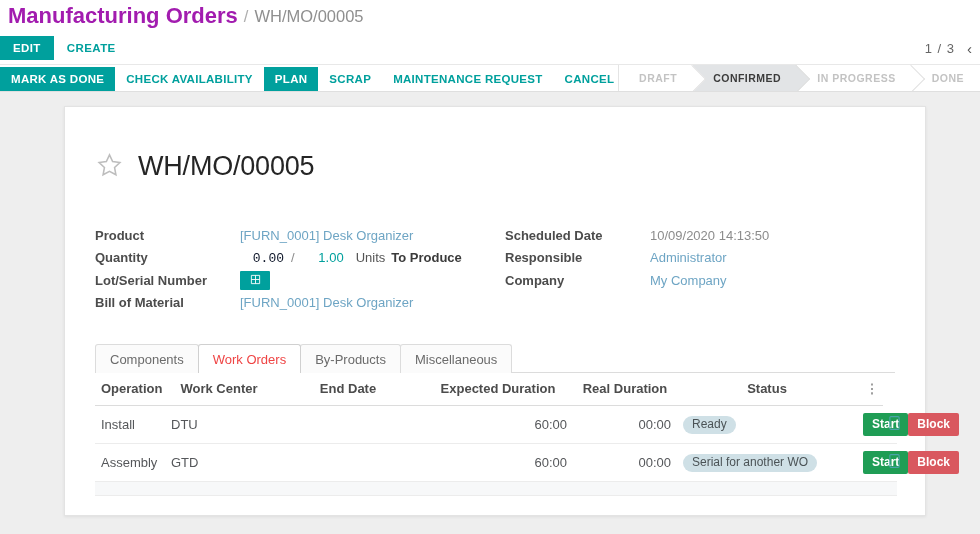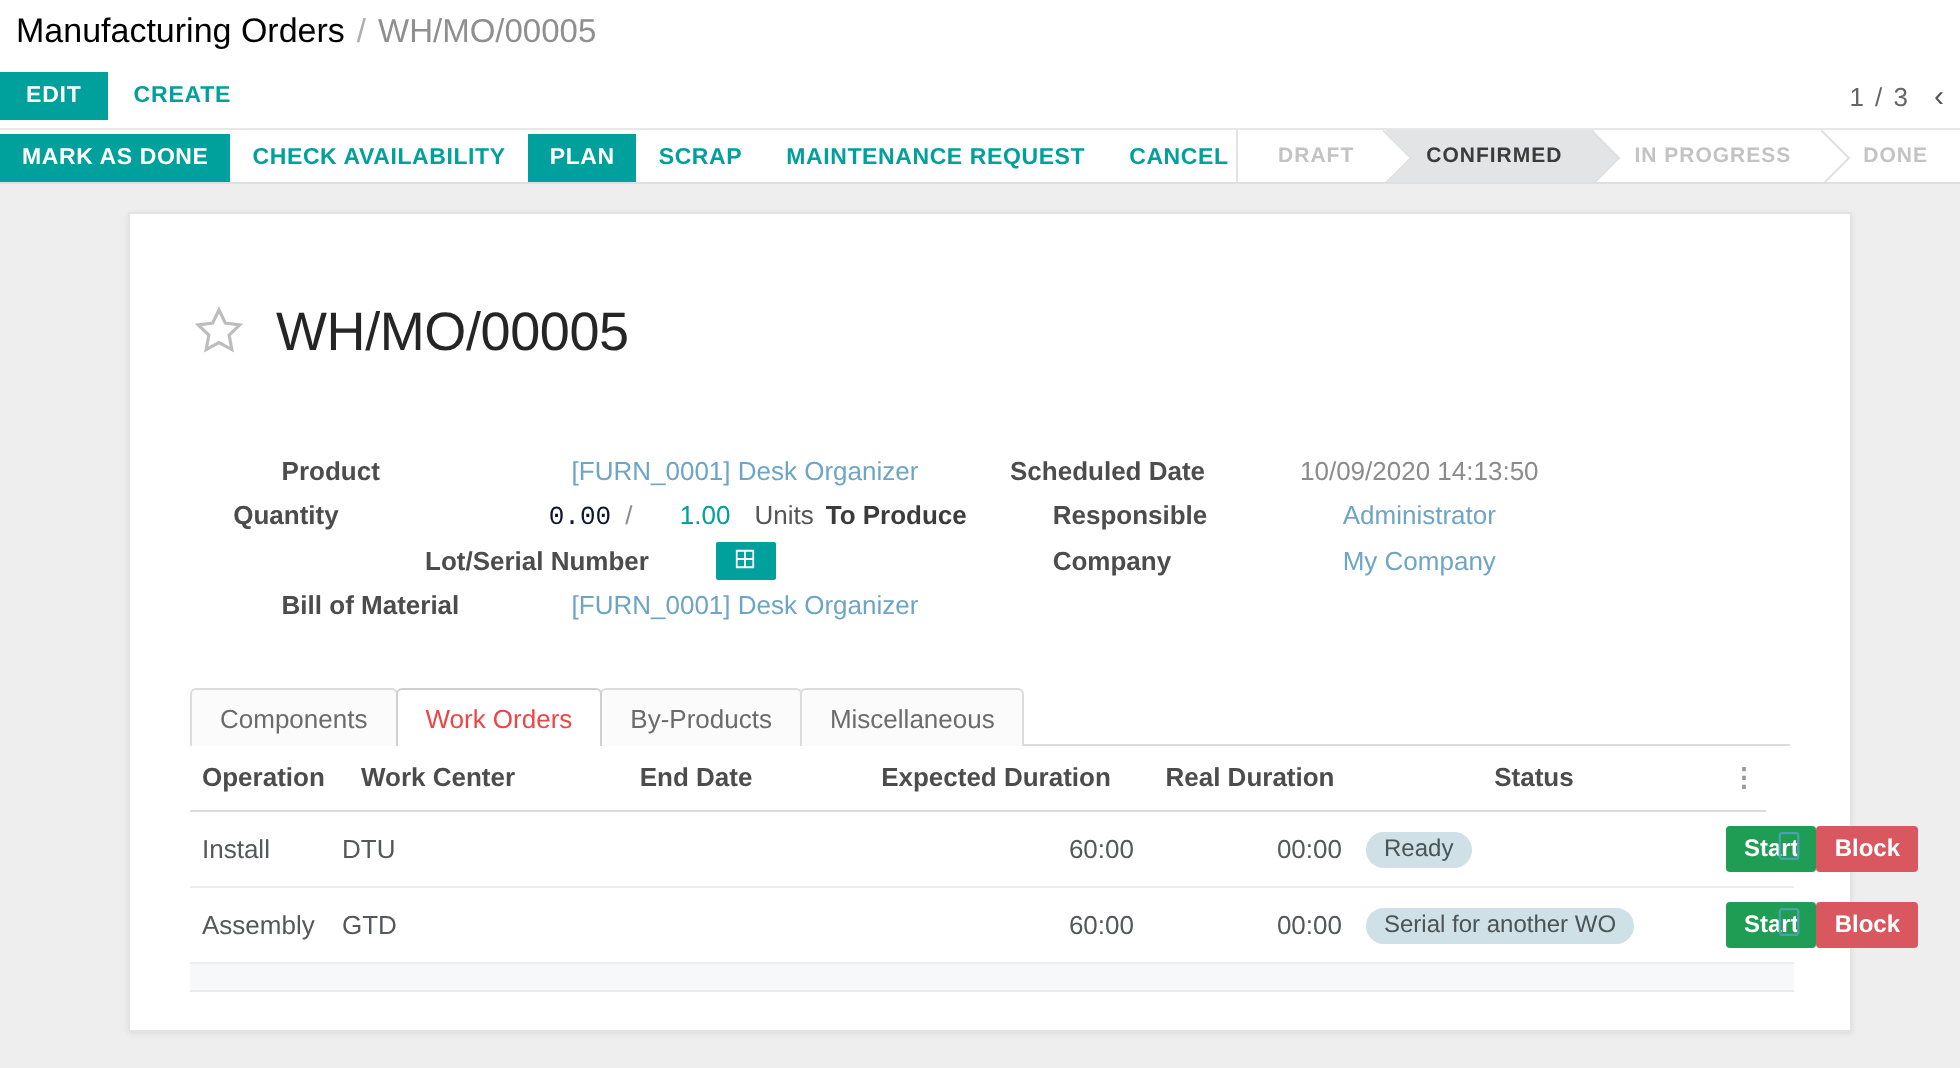--- a/index.html
+++ b/index.html
@@ -13,21 +13,21 @@
     overflow: hidden;
   }
   .screen { position: relative; width: 980px; height: 534px; background: #eeeeee; }
 
   
   .breadcrumb-bar {
     height: 32px; background: #ffffff;
     display: flex; align-items: center;
     padding-left: 8px;
   }
-  .bc-root { color: #000000; font-size: 17px; }
+  .bc-root { color: #a21caf; font-size: 22px; font-weight: bold; }
   .bc-sep { color: #aeaeae; font-size: 16.5px; margin: 0 6px; }
   .bc-current { color: #8f8f8f; font-size: 16.5px; }
 
   
   .cp-row1 {
     height: 32px; background: #ffffff;
     display: flex; align-items: center;
     position: relative;
   }
   .btn-edit {
@@ -111,21 +111,21 @@
     position: relative;
   }
   .title-row { display: flex; align-items: center; gap: 14px; margin-bottom: 24px; }
   .star-icon { color: #bdbdbd; cursor: pointer; }
   .rec-title { font-size: 27px; color: #252525; font-weight: normal; letter-spacing: -0.2px; }
 
   
   .form { display: flex; }
   .fgroup { }
   .fgroup.left { width: 410px; }
-  .frow { display: flex; align-items: center; height: 22.5px; justify-content: center; }
+  .frow { display: flex; align-items: center; height: 22.5px; }
   .flabel {
     width: 145px; font-weight: bold; color: #4c4c4c; font-size: 13px;
   }
   .fval { color: #4c4c4c; font-size: 13px; }
   .fval.link { color: #6ea5c4; cursor: pointer; }
   .fval.muted { color: #8c8c8c; }
   .qty-wrap { display: flex; align-items: baseline; }
   .qty-a { color: #0f172a; width: 44px; text-align: right; font-family: Liberation Mono, monospace; }
   .qty-slash { color: #8c8c8c; margin: 0 7px; }
   .qty-b { color: #00A09D; width: 42px; text-align: right; }

